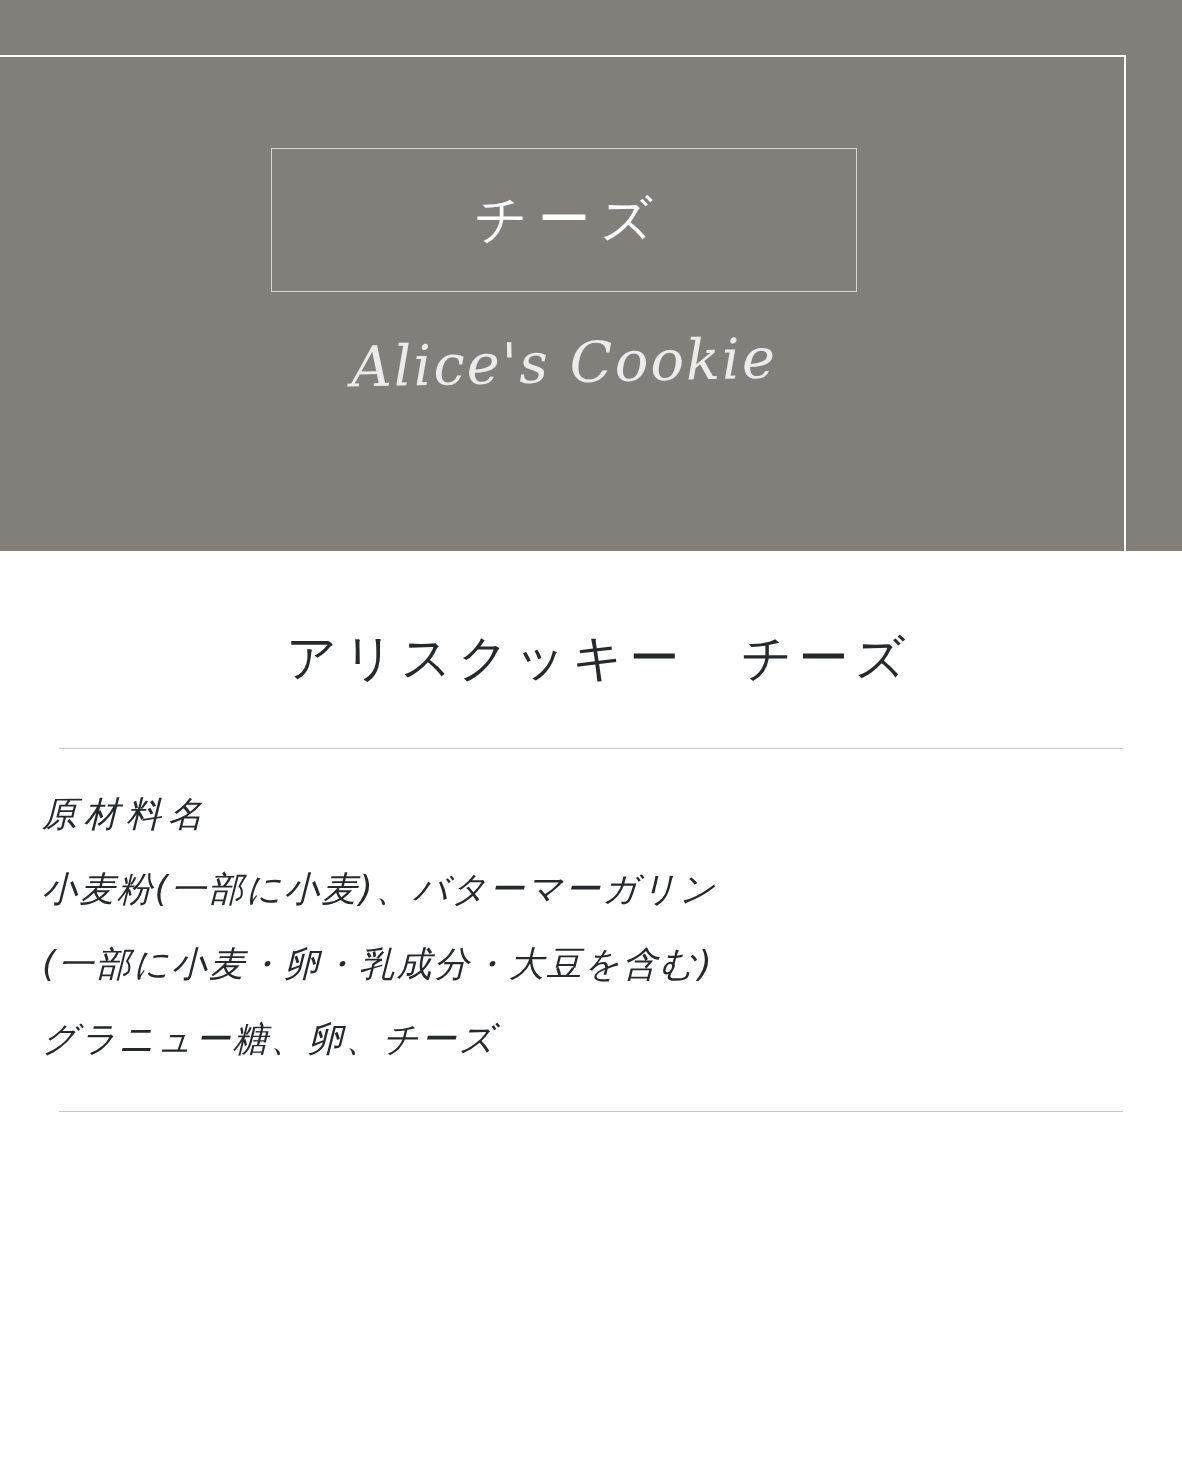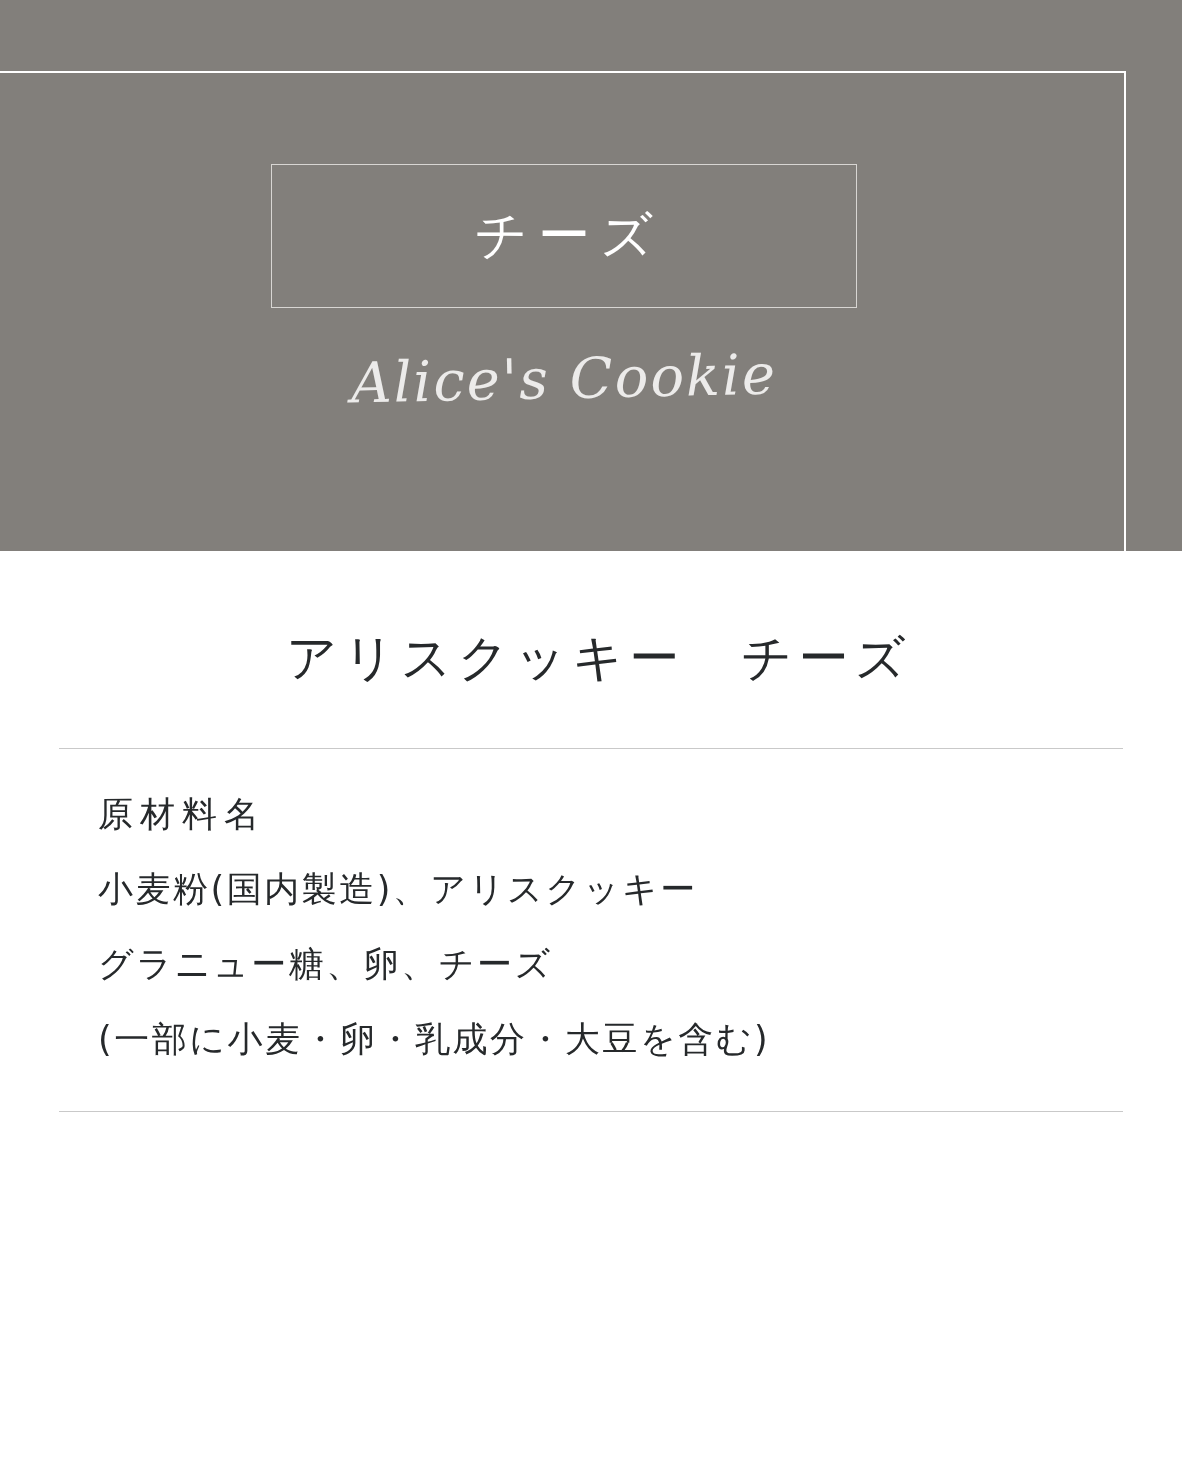--- a/index.html
+++ b/index.html
@@ -33,21 +33,21 @@
     height: 496px;
     border: 2px solid #ffffff;
     border-left: none;
     border-bottom: none;
     box-sizing: border-box;
     pointer-events: none;
   }
   .hero-inner {
     position: absolute;
     left: 0;
-    top: 16px;
+    top: 0;
     width: 1128px;
     height: 551px;
   }
   .hero-title-box {
     position: absolute;
     left: 271px;
     top: 148px;
     width: 586px;
     height: 144px;
     border: 1px solid #d8d6d3;
@@ -95,21 +95,22 @@
     letter-spacing: 6px;
     color: #26292b;
     font-family: "DejaVu Sans", "Liberation Sans", sans-serif;
   }
   .rule {
     height: 1px;
     background: #c9c9c9;
     margin: 56px 59px 0 59px;
   }
   .section {
-    padding: 0 0 0 98px;
+    padding: 0 0 0 42px;
+    font-style: italic;
   }
   .section-title {
     font-size: 35px;
     letter-spacing: 7px;
     color: #26292b;
     margin: 42px 0 0 0;
     font-weight: 400;
     font-family: "DejaVu Sans", "Liberation Sans", sans-serif;
   }
   .section-line {
@@ -140,22 +141,22 @@
 </div>
 
 <div class="content">
 
   <h1 class="product-name">アリスクッキー　チーズ</h1>
 
   <div class="rule"></div>
 
   <div class="section ingredients">
     <div class="section-title">原材料名</div>
-    <div class="section-line">小麦粉(国内製造)、アリスクッキー</div>
+    <div class="section-line">小麦粉(一部に小麦)、バターマーガリン</div>
+    <div class="section-line">(一部に小麦・卵・乳成分・大豆を含む)</div>
     <div class="section-line">グラニュー糖、卵、チーズ</div>
-    <div class="section-line">(一部に小麦・卵・乳成分・大豆を含む)</div>
   </div>
 
   <div class="rule second"></div>
 
 
   <div class="footer-space"></div>
 </div>
 
 </body></html>

